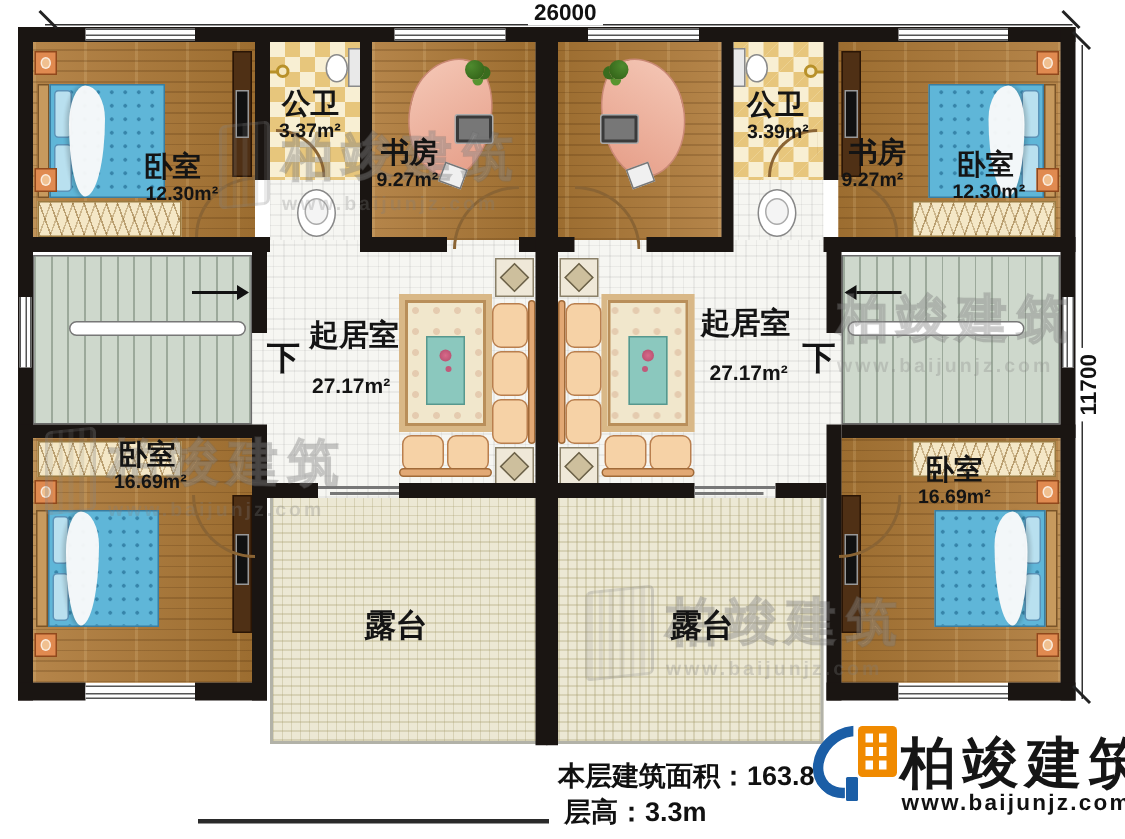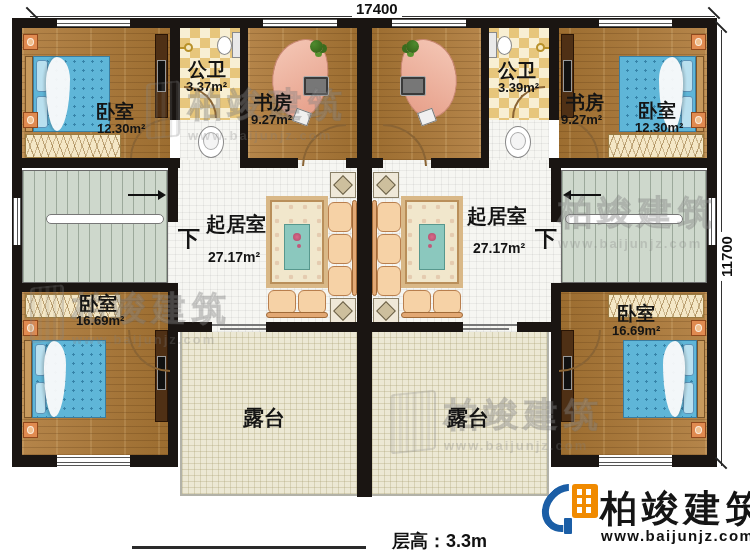--- a/index.html
+++ b/index.html
@@ -354,30 +354,31 @@
     <div class="abs lbl" style="left:617px;top:304px">卧室</div>
     <div class="abs area" style="left:612px;top:323px">16.69m²</div>
     <div class="abs lbl" style="left:243px;top:407px;font-size:21px">露台</div>
     <div class="abs lbl" style="left:447px;top:407px;font-size:21px">露台</div>
   </div>
 
   <div class="abs" id="dims">
     <div class="abs dimline" style="left:30px;top:16px;width:685px;height:1px"></div>
     <div class="abs tick" style="left:24px;top:12px"></div>
     <div class="abs tick" style="left:706px;top:12px"></div>
-    <div class="abs dimtext" style="left:352px;top:0">17400</div>
+    <div class="abs dimtext" style="left:352px;top:0">26000</div>
     <div class="abs dimline" style="left:721px;top:30px;width:1px;height:436px"></div>
     <div class="abs tick" style="left:713px;top:26px"></div>
     <div class="abs tick" style="left:713px;top:462px"></div>
     <div class="abs dimtext" style="left:702px;top:248px;transform:rotate(-90deg)">11700</div>
   </div>
 
   <div class="abs" id="footer">
     <div class="abs f-underline" style="left:132px;top:49px;width:234px;height:3px"></div>
-    <div class="abs f-info" style="left:392px;top:32px">层高：3.3m</div>
+    <div class="abs f-info" style="left:372px;top:8px">本层建筑面积：163.8</div>
+    <div class="abs f-info" style="left:376px;top:32px">层高：3.3m</div>
     <div class="abs" style="left:544px;top:-21px;width:58px;height:64px">
       <div class="abs swoosh" style="left:0;top:6px"></div>
       <div class="abs bldg" style="right:4px;top:8px">
         <div class="abs bwin" style="left:5px;top:5px"></div>
       </div>
       <div class="abs bldg2" style="left:20px;bottom:6px"></div>
     </div>
     <div class="abs logo-name" style="left:600px;top:-13px">柏竣建筑</div>
     <div class="abs logo-url" style="left:601px;top:30px">www.baijunjz.com</div>
   </div>

